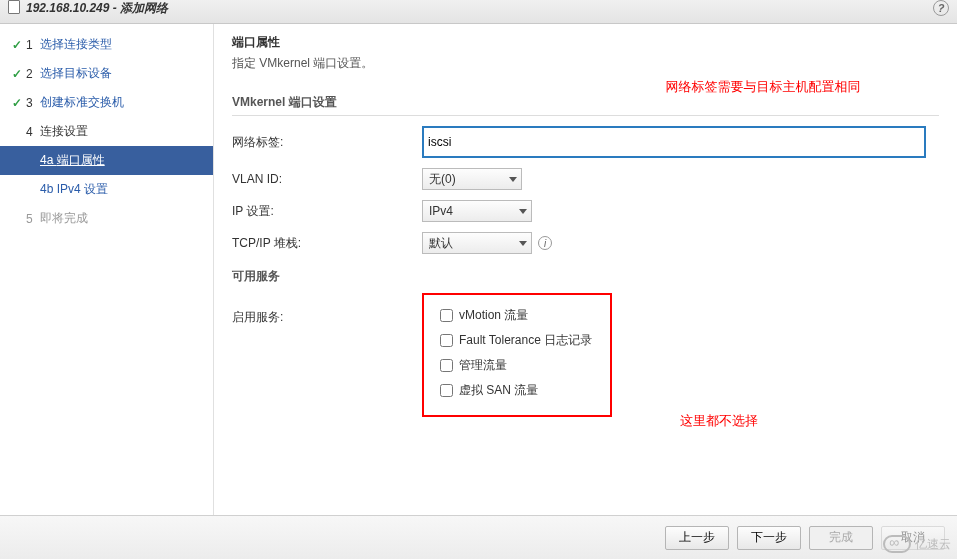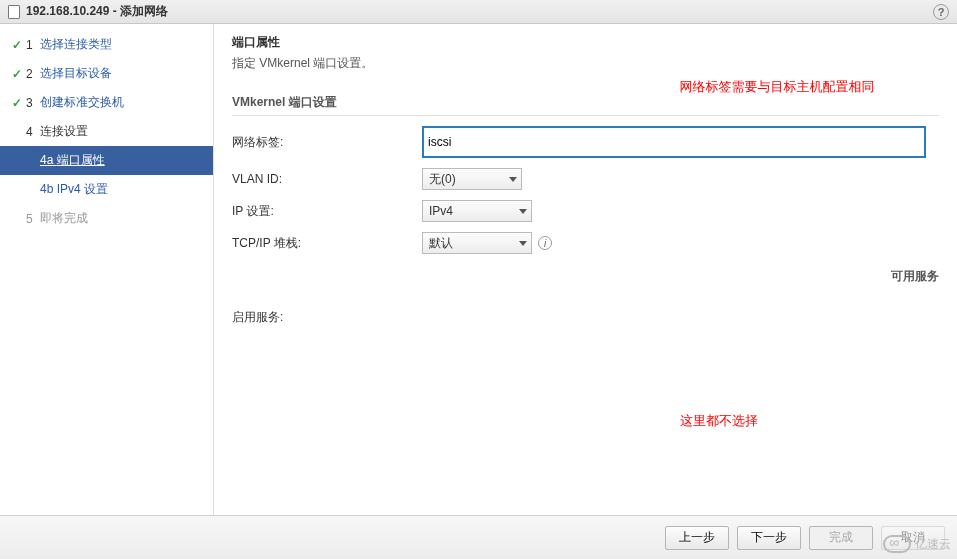--- a/index.html
+++ b/index.html
@@ -11,23 +11,24 @@
       width: 957px;
       height: 559px;
       overflow: hidden;
       position: relative;
     }
     .titlebar {
       height: 24px;
       background: linear-gradient(#f0f0f0, #e4e4e4);
       border-bottom: 1px solid #c8c8c8;
       display: flex;
-      align-items: center;
+      align-items: flex-start;
       padding: 0 8px;
       font-weight: bold;
+      font-style: italic;
     }
     .titlebar .doc-icon {
       width: 12px; height: 14px; border: 1px solid #777; border-radius: 1px;
       margin-right: 6px; position: relative; background:#fff;
     }
     .titlebar .help-icon {
       margin-left: auto;
       width: 16px; height: 16px; border:1px solid #999; border-radius:50%;
       display:flex; align-items:center; justify-content:center;
       color:#666; font-size:11px;
@@ -58,21 +59,21 @@
     }
     .step.selected .num, .step.selected span { color:#fff; }
     .main {
       flex:1;
       padding: 10px 18px;
       position:relative;
     }
     .main h3 { font-size:12px; font-weight:bold; margin-bottom:4px; }
     .desc { color:#555; margin-bottom:18px; }
     .annot { position:absolute; color:#f00; font-size:13px; text-align:center; }
-    .annot1 { left:448px; top:55px; width:230px; line-height:1.3;}
+    .annot1 { left:434px; top:55px; width:230px; line-height:1.3;}
     .section-title {
       font-weight:bold; color:#555; border-bottom:1px solid #ddd;
       padding:4px 0; margin-top:10px; margin-bottom:10px;
     }
     .form-row { display:flex; align-items:center; margin-bottom:10px; }
     .form-row label { width:190px; color:#333; }
     .form-row .ctrl { flex:1; }
     .text-input {
       width:100%; max-width:504px; height:32px;
       border:2px solid #2a7bbf; padding:1px 4px; font-size:12px;
@@ -208,24 +209,44 @@
       <label>TCP/IP 堆栈:</label>
       <div class="ctrl" style="display:flex;align-items:center;">
         <div class="select w110">
           <span>默认</span>
           <span class="caret"></span>
         </div>
         <span class="info-icon">i</span>
       </div>
     </div>
 
-    <div class="section-title" style="border-bottom:none;text-align:right;">可用服务</div>
+    <div class="section-title" style="border-bottom:none;">可用服务</div>
 
     <div class="form-row" style="align-items:flex-start;">
       <label style="padding-top:10px;">启用服务:</label>
+      <div class="ctrl">
+        <div class="services-box">
+          <div class="check-row">
+            <input type="checkbox" style="">
+            <span>vMotion 流量</span>
+          </div>
+          <div class="check-row">
+            <input type="checkbox" style="">
+            <span>Fault Tolerance 日志记录</span>
+          </div>
+          <div class="check-row">
+            <input type="checkbox" style="">
+            <span>管理流量</span>
+          </div>
+          <div class="check-row">
+            <input type="checkbox" style="">
+            <span>虚拟 SAN 流量</span>
+          </div>
+        </div>
+      </div>
     </div>
 
     <div class="annot annot2">这里都不选择</div>
   </div>
 </div>
 
 <div class="footer">
   <button class="btn">上一步</button>
   <button class="btn">下一步</button>
   <button class="btn disabled">完成</button>

